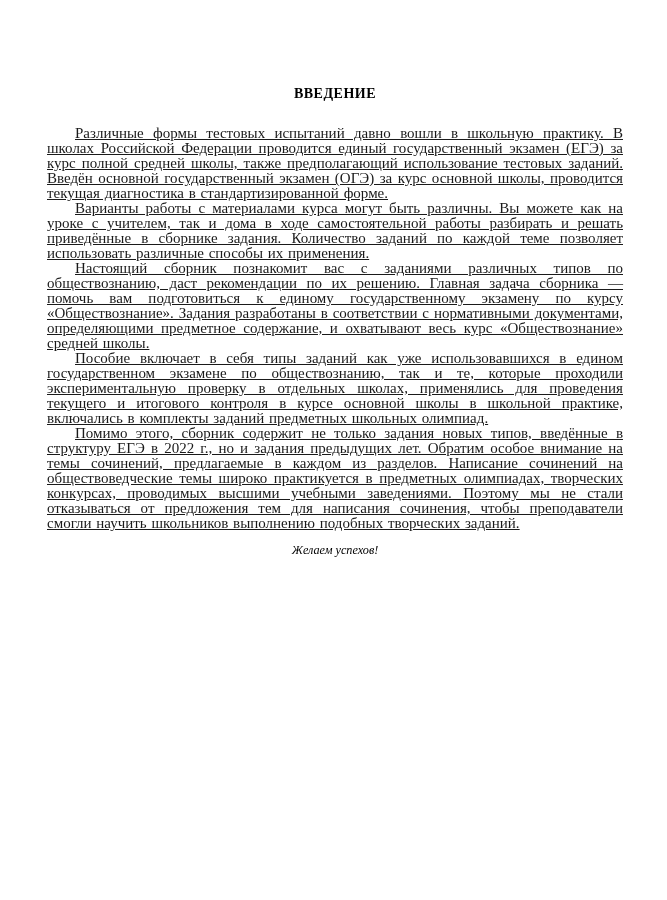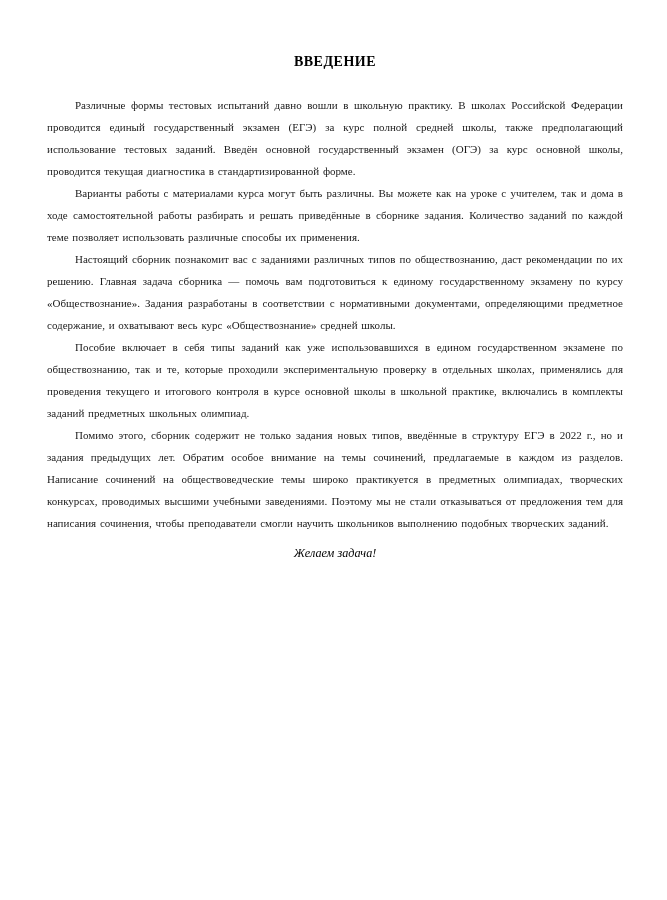--- a/index.html
+++ b/index.html
@@ -10,36 +10,38 @@
   .page {
     position: relative;
     width: 667px;
     height: 781px;
     background: #ffffff;
     box-sizing: border-box;
     padding: 54px 44px 0 47px;
     font-family: "Liberation Serif", "DejaVu Serif", serif;
     color: #1a1a1a;
     overflow: hidden;
+    margin-top: 32px;
   }
   .page-title {
     text-align: center;
     font-size: 14px;
     font-weight: bold;
     letter-spacing: 0.5px;
     margin: 0 0 24px 0;
     color: #000000;
   }
   .body-text p {
     margin: 0;
-    font-size: 11px;
-    line-height: 22px;
+    font-size: 15px;
+    line-height: 15px;
     text-align: justify;
     text-indent: 28px;
     word-spacing: 1px;
+    text-decoration: underline;
   }
   .closing {
     margin-top: 12px;
     text-align: center;
     font-style: italic;
     font-size: 12.2px;
     line-height: 15.6px;
     color: #000000;
   }
 </style>
@@ -50,14 +52,14 @@
   <h1 class="page-title">ВВЕДЕНИЕ</h1>
 
   <div class="body-text">
     <p>Различные формы тестовых испытаний давно вошли в школьную практику. В школах Российской Федерации проводится единый государственный экзамен (ЕГЭ) за курс полной средней школы, также предполагающий использование тестовых заданий. Введён основной государственный экзамен (ОГЭ) за курс основной школы, проводится текущая диагностика в стандартизированной форме.</p>
     <p>Варианты работы с материалами курса могут быть различны. Вы можете как на уроке с учителем, так и дома в ходе самостоятельной работы разбирать и решать приведённые в сборнике задания. Количество заданий по каждой теме позволяет использовать различные способы их применения.</p>
     <p>Настоящий сборник познакомит вас с заданиями различных типов по обществознанию, даст рекомендации по их решению. Главная задача сборника — помочь вам подготовиться к единому государственному экзамену по курсу «Обществознание». Задания разработаны в соответствии с нормативными документами, определяющими предметное содержание, и охватывают весь курс «Обществознание» средней школы.</p>
     <p>Пособие включает в себя типы заданий как уже использовавшихся в едином государственном экзамене по обществознанию, так и те, которые проходили экспериментальную проверку в отдельных школах, применялись для проведения текущего и итогового контроля в курсе основной школы в школьной практике, включались в комплекты заданий предметных школьных олимпиад.</p>
     <p>Помимо этого, сборник содержит не только задания новых типов, введённые в структуру ЕГЭ в 2022 г., но и задания предыдущих лет. Обратим особое внимание на темы сочинений, предлагаемые в каждом из разделов. Написание сочинений на обществоведческие темы широко практикуется в предметных олимпиадах, творческих конкурсах, проводимых высшими учебными заведениями. Поэтому мы не стали отказываться от предложения тем для написания сочинения, чтобы преподаватели смогли научить школьников выполнению подобных творческих заданий.</p>
   </div>
 
-  <div class="closing">Желаем задача!</div>
+  <div class="closing">Желаем успехов!</div>
 </div>
 
 </body></html>

